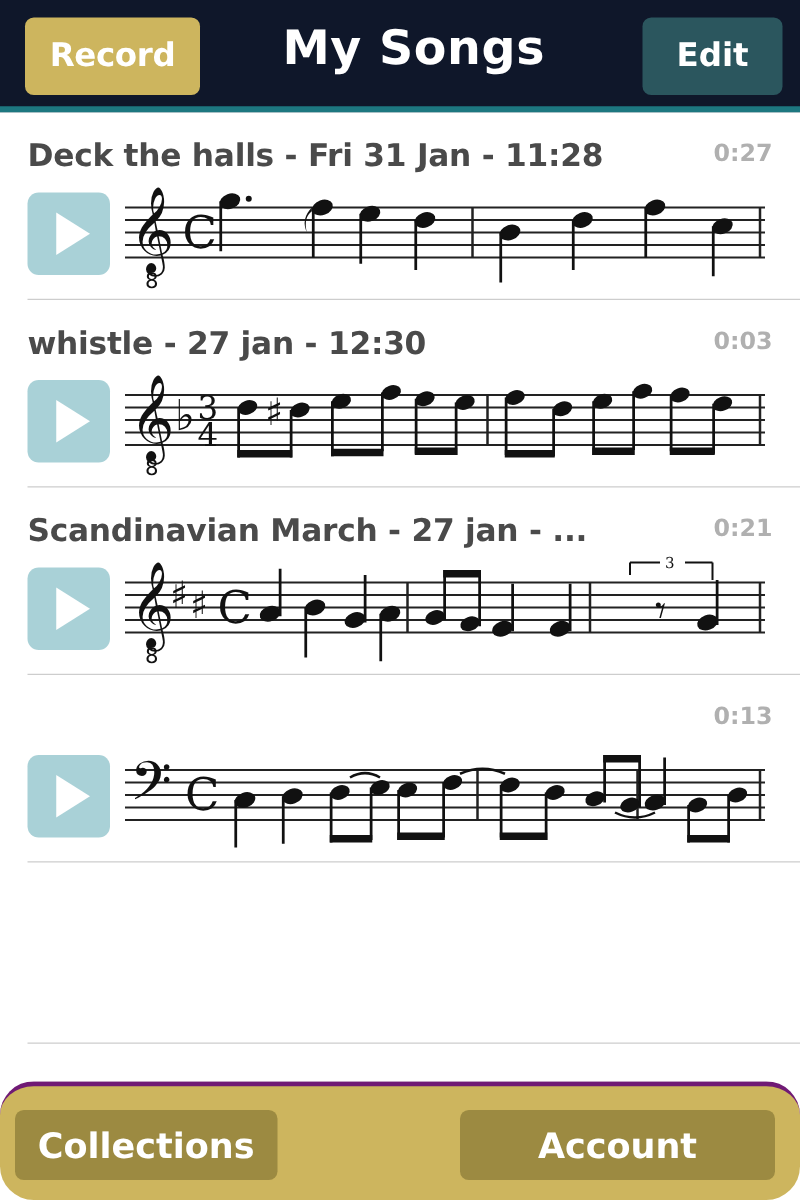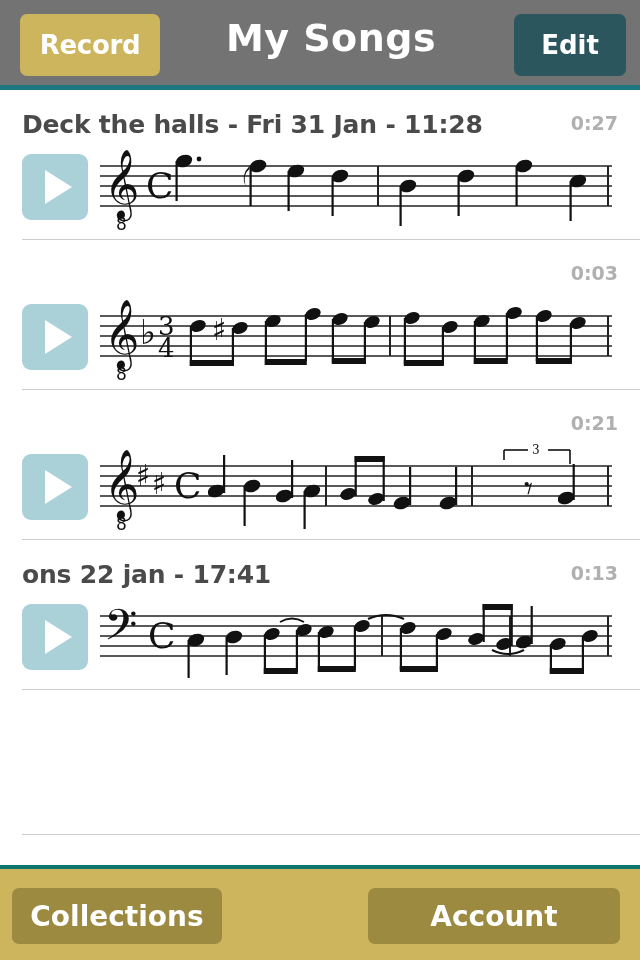--- a/index.html
+++ b/index.html
@@ -14,21 +14,21 @@
     overflow: hidden;
     position: relative;
   }
 
   
   #header {
     position: absolute;
     left: 0; top: 0;
     width: 640px;
     height: 90px;
-    background: #737373;
+    background: #0f172a;
     border-bottom: 5px solid #1d7780;
     box-sizing: border-box;
   }
   #record-button {
     position: absolute;
     left: 20px; top: 14px;
     width: 140px; height: 62px;
     background: #cdb55e;
     border-radius: 7px;
     color: #ffffff;
@@ -135,22 +135,23 @@
   .staff-wrap svg { display: block; }
 
   
   #tabbar {
     position: absolute;
     left: 0;
     top: 865px;
     width: 640px;
     height: 95px;
     background: #cdb55e;
-    border-top: 4px solid #0f766e;
+    border-top: 4px solid #701a75;
     box-sizing: border-box;
+    border-radius: 27px;
   }
   .tab-button {
     position: absolute;
     top: 19px;
     height: 56px;
     background: #9c8a41;
     border-radius: 7px;
     color: #ffffff;
     font-size: 28px;
     font-weight: bold;
@@ -229,20 +230,21 @@
 
           <ellipse cx="478" cy="39" rx="8.5" ry="6" transform="rotate(-20 478 39)"></ellipse>
           <rect x="469.5" y="39" width="2.2" height="40"></rect>
         </g>
       </svg>
     </div>
     <div class="divider"></div>
   </div>
 
   <div class="song-row">
+    <div class="song-title">whistle - 27 jan - 12:30</div>
     <div class="song-duration">0:03</div>
     <div class="play-button">
       <div class="tri"></div>
     </div>
     <div class="staff-wrap">
       <svg width="512" height="92" viewBox="0 0 512 92" xmlns="http://www.w3.org/2000/svg">
         <g stroke="#222" stroke-width="1.6">
           <line x1="0" y1="24" x2="512" y2="24"></line>
           <line x1="0" y1="34" x2="512" y2="34"></line>
           <line x1="0" y1="44" x2="512" y2="44"></line>
@@ -298,20 +300,21 @@
           <ellipse cx="478" cy="31" rx="8" ry="5.6" transform="rotate(-20 478 31)"></ellipse>
           <rect x="469.8" y="31" width="2.2" height="40"></rect>
           <rect x="435.8" y="66" width="36" height="6"></rect>
         </g>
       </svg>
     </div>
     <div class="divider"></div>
   </div>
 
   <div class="song-row">
+    <div class="song-title">Scandinavian March - 27 jan - ...</div>
     <div class="song-duration">0:21</div>
     <div class="play-button">
       <div class="tri"></div>
     </div>
     <div class="staff-wrap">
       <svg width="512" height="92" viewBox="0 0 512 92" xmlns="http://www.w3.org/2000/svg">
         <g stroke="#222" stroke-width="1.6">
           <line x1="0" y1="24" x2="512" y2="24"></line>
           <line x1="0" y1="34" x2="512" y2="34"></line>
           <line x1="0" y1="44" x2="512" y2="44"></line>
@@ -366,21 +369,20 @@
           <text x="424" y="58" font-size="34" font-family="DejaVu Sans, serif" fill="#111">𝄾</text>
           <ellipse cx="466" cy="56" rx="8.5" ry="6" transform="rotate(-20 466 56)"></ellipse>
           <rect x="472.6" y="22" width="2.2" height="36"></rect>
         </g>
       </svg>
     </div>
     <div class="divider"></div>
   </div>
 
   <div class="song-row">
-    <div class="song-title">ons 22 jan - 17:41</div>
     <div class="song-duration">0:13</div>
     <div class="play-button">
       <div class="tri"></div>
     </div>
     <div class="staff-wrap">
       <svg width="512" height="92" viewBox="0 0 512 92" xmlns="http://www.w3.org/2000/svg">
         <g stroke="#222" stroke-width="1.6">
           <line x1="0" y1="24" x2="512" y2="24"></line>
           <line x1="0" y1="34" x2="512" y2="34"></line>
           <line x1="0" y1="44" x2="512" y2="44"></line>

